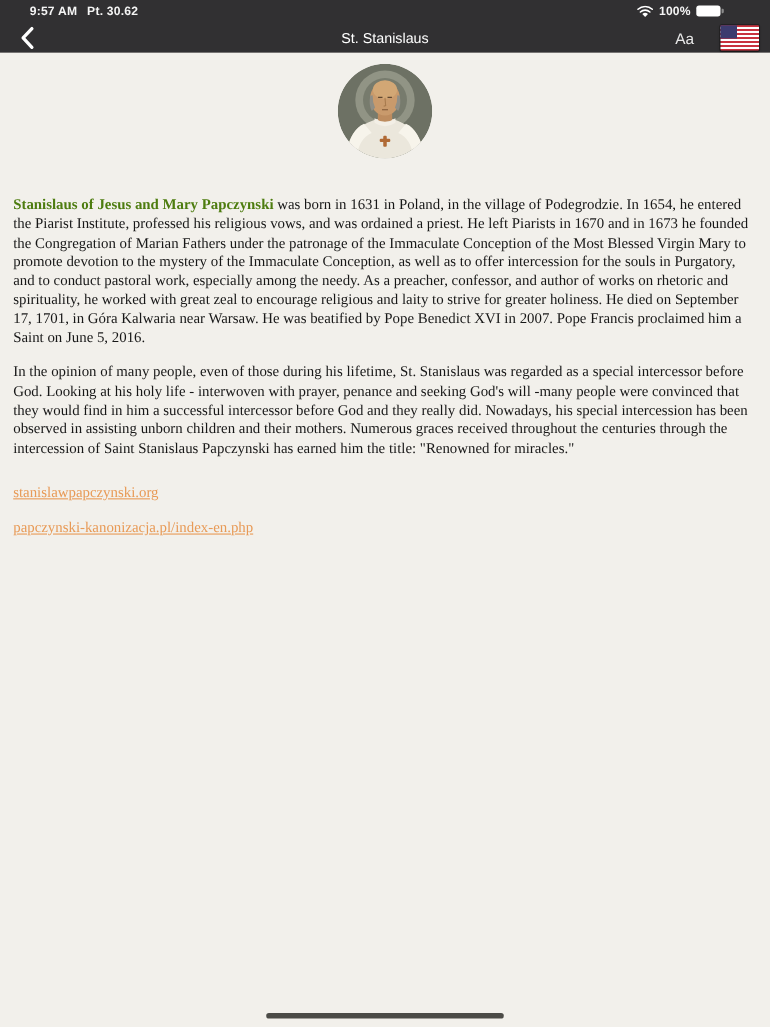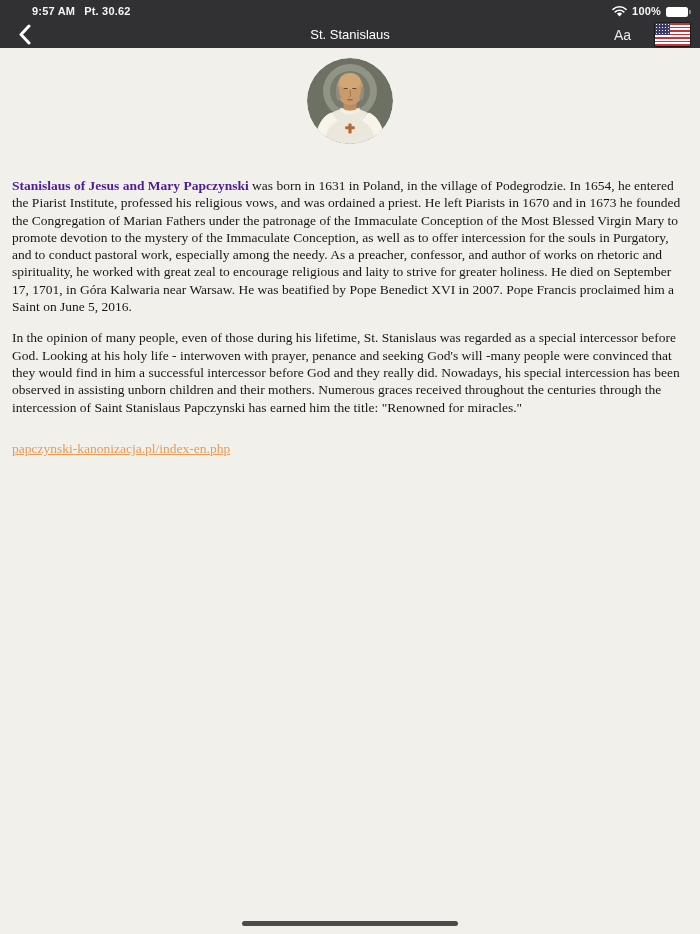--- a/index.html
+++ b/index.html
@@ -11,27 +11,27 @@
     overflow: hidden;
   }
 
   
   .top-chrome {
     position: absolute; top: 0; left: 0; right: 0; height: 48px;
     background: #313032;
     color: #f5f5f5;
   }
   .status-bar {
-    position: absolute; top: 0; left: 0; right: 4px; height: 21px;
+    position: absolute; top: 0; left: 0; right: 18px; height: 21px;
     display: flex; align-items: center;
-    padding: 0 8px;
-    font-size: 11px; font-weight: 600; letter-spacing: .2px; margin-left: 24px;
+    padding: 0 27px;
+    font-size: 11px; font-weight: 600; letter-spacing: .2px;
   }
   .status-left { display: flex; gap: 9px; align-items: center; }
-  .status-right { margin-left: auto; display: flex; gap: 5px; align-items: flex-end; }
+  .status-right { margin-left: auto; display: flex; gap: 5px; align-items: flex-start; }
   .battery {
     width: 22px; height: 10px; background: #fff; border-radius: 2.5px;
     position: relative;
   }
   .battery::after {
     content: ""; position: absolute; right: -3px; top: 3px;
     width: 2px; height: 4px; background: #8a8a8a; border-radius: 0 1px 1px 0;
   }
 
   .nav-bar {
@@ -85,21 +85,21 @@
     width: 86px; height: 86px; border-radius: 50%;
     display: block;
   }
   .body-text {
     padding: 33px 12px 0 12px;
     font-family: "Liberation Serif", serif;
     font-size: 13.5px; line-height: 17.3px;
     color: #171717;
   }
   .body-text p { margin-bottom: 14px; }
-  .lead-name { color: #4c1d95; font-weight: 700; }
+  .lead-name { color: #4d7c0f; font-weight: 700; }
   .links { padding: 9px 12px 0 12px; }
   .page-link {
     display: inline-block;
     font-family: "Liberation Serif", serif;
     font-size: 13.5px; line-height: 17.3px;
     color: #e89a56; text-decoration: underline;
     cursor: pointer;
   }
   .link-row { margin-bottom: 14.5px; }
 
@@ -186,19 +186,22 @@
 
   <div class="body-text">
     <p>
       <span class="lead-name">Stanislaus of Jesus and Mary Papczynski</span><span> was born in 1631 in Poland, in the village of Podegrodzie. In 1654, he entered the Piarist Institute, professed his religious vows, and was ordained a priest. He left Piarists in 1670 and in 1673 he founded the Congregation of Marian Fathers under the patronage of the Immaculate Conception of the Most Blessed Virgin Mary to promote devotion to the mystery of the Immaculate Conception, as well as to offer intercession for the souls in Purgatory, and to conduct pastoral work, especially among the needy. As a preacher, confessor, and author of works on rhetoric and spirituality, he worked with great zeal to encourage religious and laity to strive for greater holiness. He died on September 17, 1701, in Góra Kalwaria near Warsaw. He was beatified by Pope Benedict XVI in 2007. Pope Francis proclaimed him a Saint on June 5, 2016.</span>
     </p>
     <p>In the opinion of many people, even of those during his lifetime, St. Stanislaus was regarded as a special intercessor before God. Looking at his holy life - interwoven with prayer, penance and seeking God's will -many people were convinced that they would find in him a successful intercessor before God and they really did. Nowadays, his special intercession has been observed in assisting unborn children and their mothers. Numerous graces received throughout the centuries through the intercession of Saint Stanislaus Papczynski has earned him the title: "Renowned for miracles."</p>
   </div>
 
   <div class="links">
     <div class="link-row">
+      <a class="page-link">stanislawpapczynski.org</a>
+    </div>
+    <div class="link-row">
       <a class="page-link">papczynski-kanonizacja.pl/index-en.php</a>
     </div>
   </div>
 
 </main>
 
 <div class="home-indicator"></div>
 
 </body></html>

